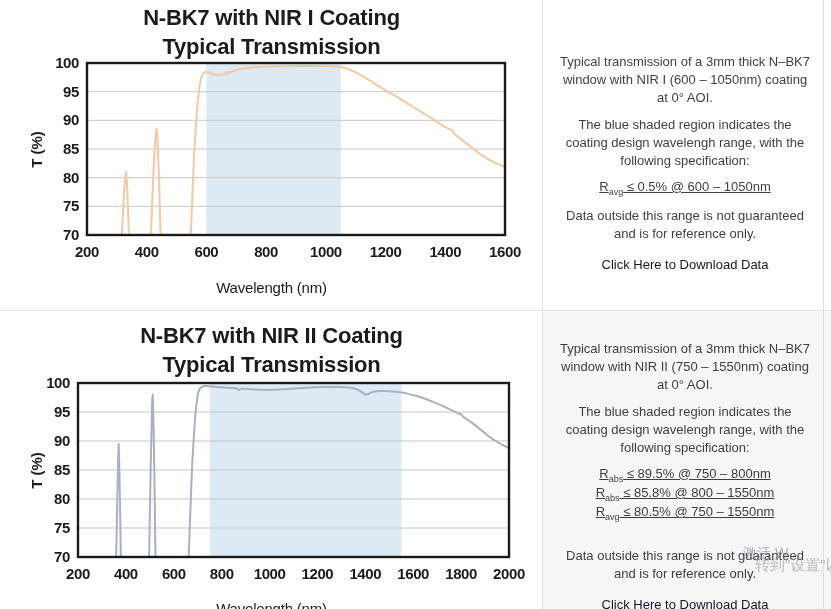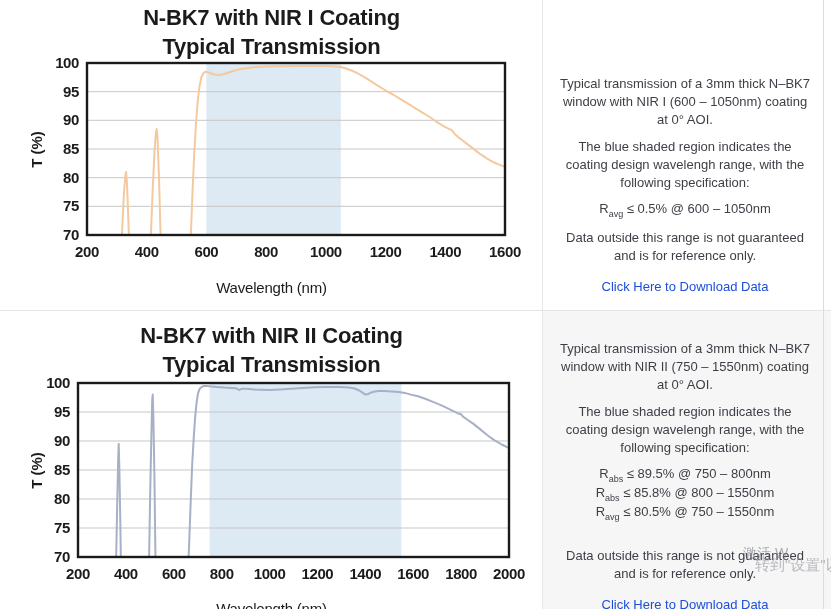--- a/index.html
+++ b/index.html
@@ -35,31 +35,31 @@
   .ylabel{
     position:absolute;left:4px;width:64px;text-align:center;
     font-weight:700;font-size:15px;color:#1b1b1b;
     transform:rotate(-90deg);
   }
   #sec1 .ylabel{top:141px;}
   #sec2 .ylabel{top:152px;}
 
   .panel{
     position:absolute;left:543px;top:0;width:288px;height:100%;
-    box-sizing:border-box;padding:75px 17px 0 13px;text-align:center;
+    box-sizing:border-box;padding:53px 17px 0 13px;text-align:center;
     color:#3e3e47;font-size:13px;line-height:1.38;
   }
   #sec2 .panel{background:#f6f6f6;padding-top:30px;}
   .ptext{margin:0 0 9px;}
   .spec-block{margin:9px 0 9px;}
-  .spec{margin:0;line-height:1.3;}
+  .spec{margin:0;line-height:1.3;text-decoration:underline;}
   .spec sub{font-size:9px;}
   #sec2 .disclaimer{margin-top:24px;}
   .dl-link{
-    display:inline-block;margin-top:4px;color:#1d4ed8;text-decoration:none;
+    display:inline-block;margin-top:4px;color:#0f172a;text-decoration:none;
   }
 
   .divider-h{position:absolute;top:310px;left:0;width:831px;height:1px;background:#e4e4e4;}
   .divider-v{position:absolute;top:0;left:542px;width:1px;height:609px;background:#e7e7e7;}
   .scroll-border{position:absolute;top:0;left:823px;width:1px;height:609px;background:#dcdcdc;}
 
   .wm{position:absolute;white-space:nowrap;pointer-events:none;}
   .wm1{left:743px;top:533px;font-size:14px;color:rgba(125,128,138,0.62);margin-top:12px;}
   .wm2{left:755px;top:556px;font-size:15px;color:rgba(150,152,160,0.65);}
 </style>

